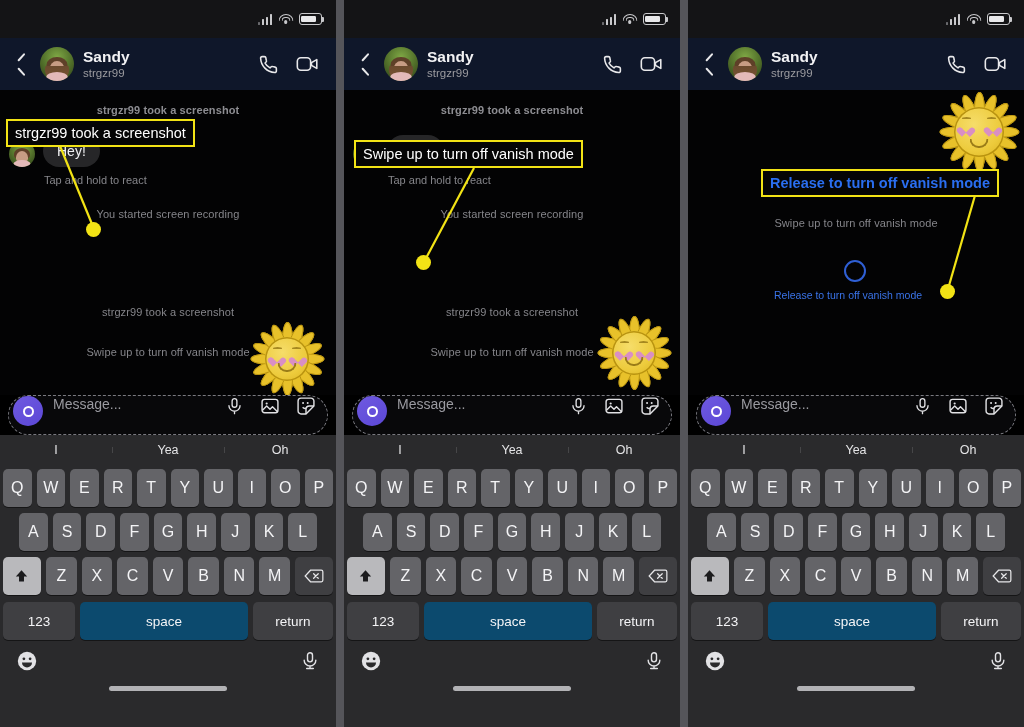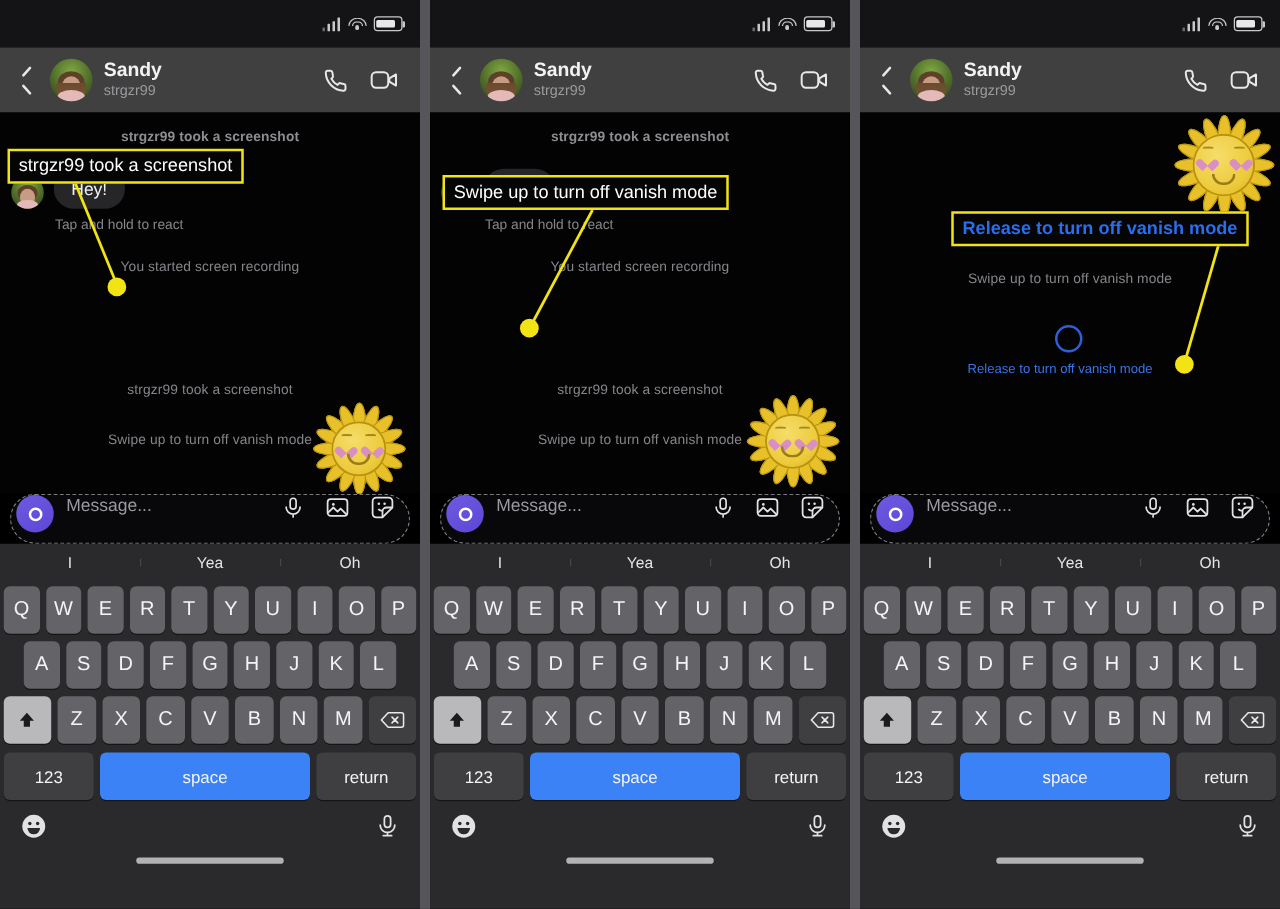--- a/index.html
+++ b/index.html
@@ -38,21 +38,21 @@
   .wifi b:nth-child(3){width:3.6px;height:3.6px;top:6.5px;border-radius:50%;
                        background:#c9c9cc;border:none}
   .batt { width: 23px; height: 11.5px; border: 1.4px solid #c9c9cc;
           border-radius: 3px; position: relative; padding: 1.3px; }
   .batt::after { content:''; position:absolute; right:-3.4px; top:3.2px;
                  width:2px; height:4.6px; background:#c9c9cc; border-radius:0 1px 1px 0; }
   .batt i { display:block; height:100%; width:80%; background:#e8e8ea; border-radius:1.2px; }
 
   
   .chathdr {
-    height: 52px; background: #404040;
+    height: 52px; background: #0f172a;
     display: flex; align-items: center; padding: 0 13px; gap: 9px;
   }
   .backarrow { width:18px; height:22px; position:relative; flex:0 0 18px; cursor:pointer;}
   .backarrow::before, .backarrow::after {
     content:''; position:absolute; left:5px; width:10px; height:2px;
     background:#e8e8ea; border-radius:1px;
   }
   .backarrow::before { top:7px;  transform: rotate(-48deg); transform-origin: left center;}
   .backarrow::after  { top:13.5px; transform: rotate(48deg); transform-origin: left center;}
   .avatar {
@@ -176,21 +176,21 @@
     flex:1 1 0; height:38px; background:#646468; border-radius:5px;
     display:flex; align-items:center; justify-content:center;
     color:#f4f4f6; font-size:16px; box-shadow:0 1px 0 rgba(0,0,0,.5);
     cursor:pointer;
   }
   .key.dark { background:#3f3f42; }
   .key.light { background:#b9b9bc; }
   .key.shift, .key.bksp { flex:0 0 38px; }
   .krow.r4 { margin-top:7px; padding:0 3px; gap:5px;justify-content:center; }
   .key.k123 { flex:0 0 72px; font-size:13.5px; }
-  .key.kspace { flex:1 1 auto; font-size:13.5px; background:#3b82f6; }
+  .key.kspace { flex:1 1 auto; font-size:13.5px; background:#0c4a6e; }
   .key.kret { flex:0 0 80px; font-size:13.5px; }
   .kbot { height:46px; display:flex; align-items:center; justify-content:space-between;
           padding:0 16px; }
   .homebar { height:17px; display:flex; align-items:flex-start; justify-content:center; }
   .homebar i { display:block; width:118px; height:4.5px; background:#b2b2b5; border-radius:3px; }
 
   
   .anno { position:absolute; inset:0; pointer-events:none; }
   .anno svg { position:absolute; inset:0; width:100%; height:100%; }
   .callout {

